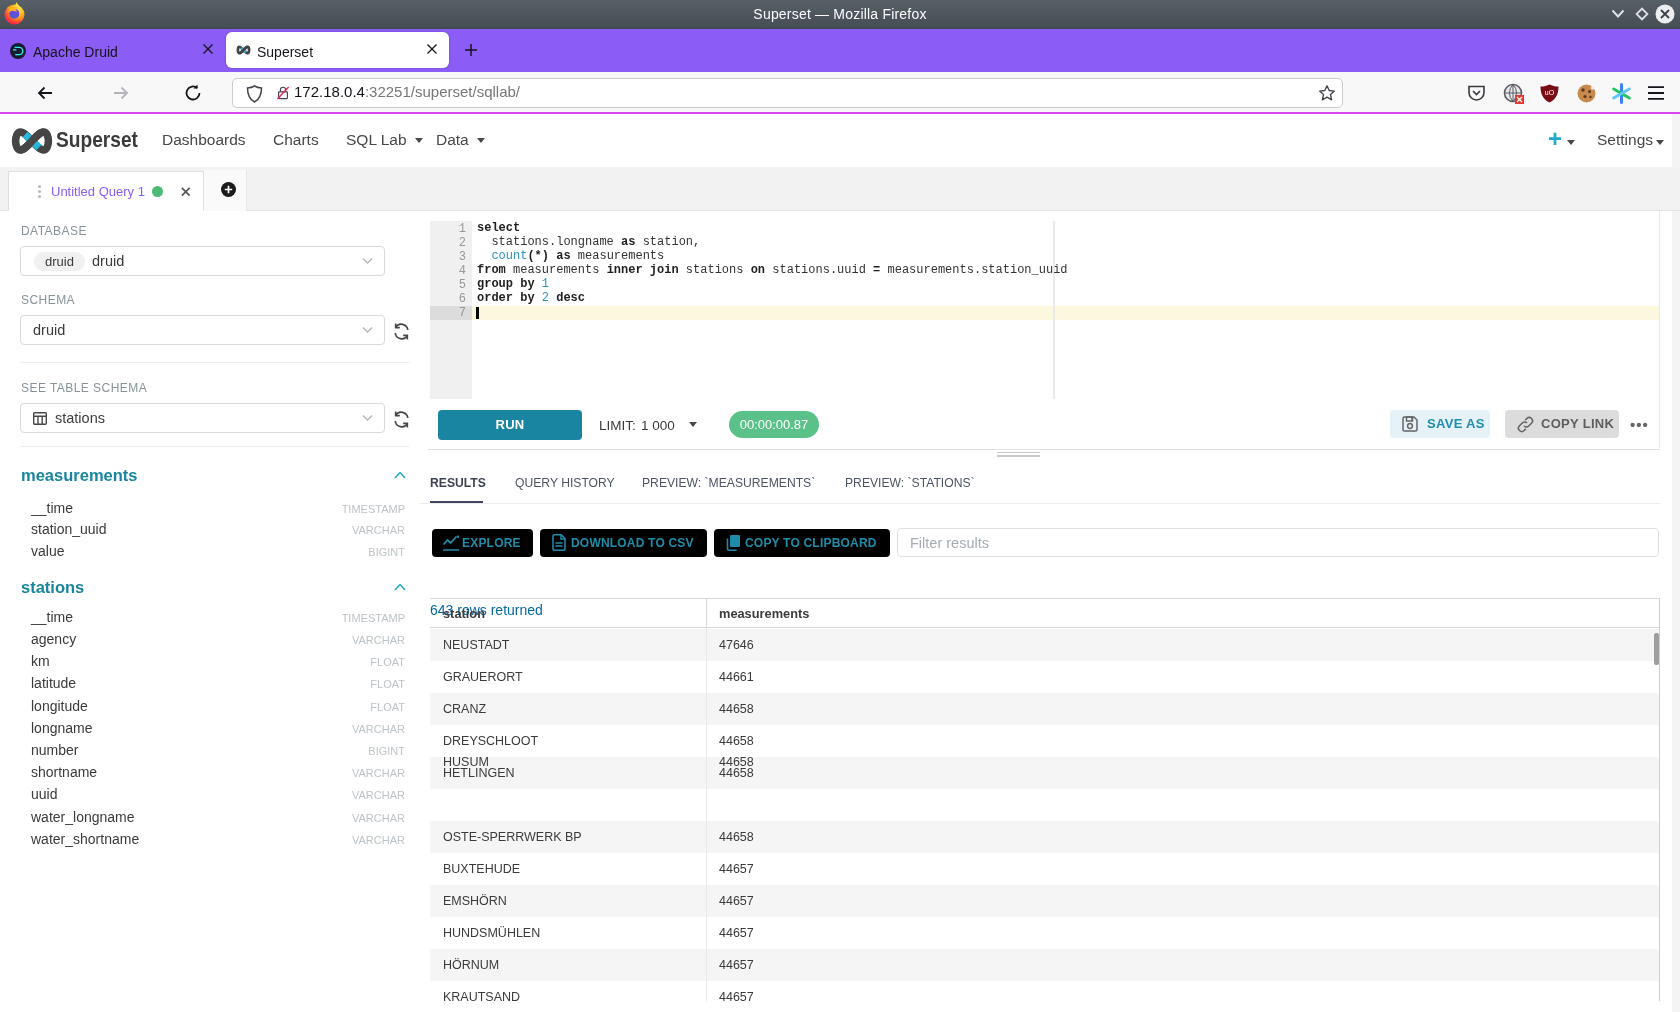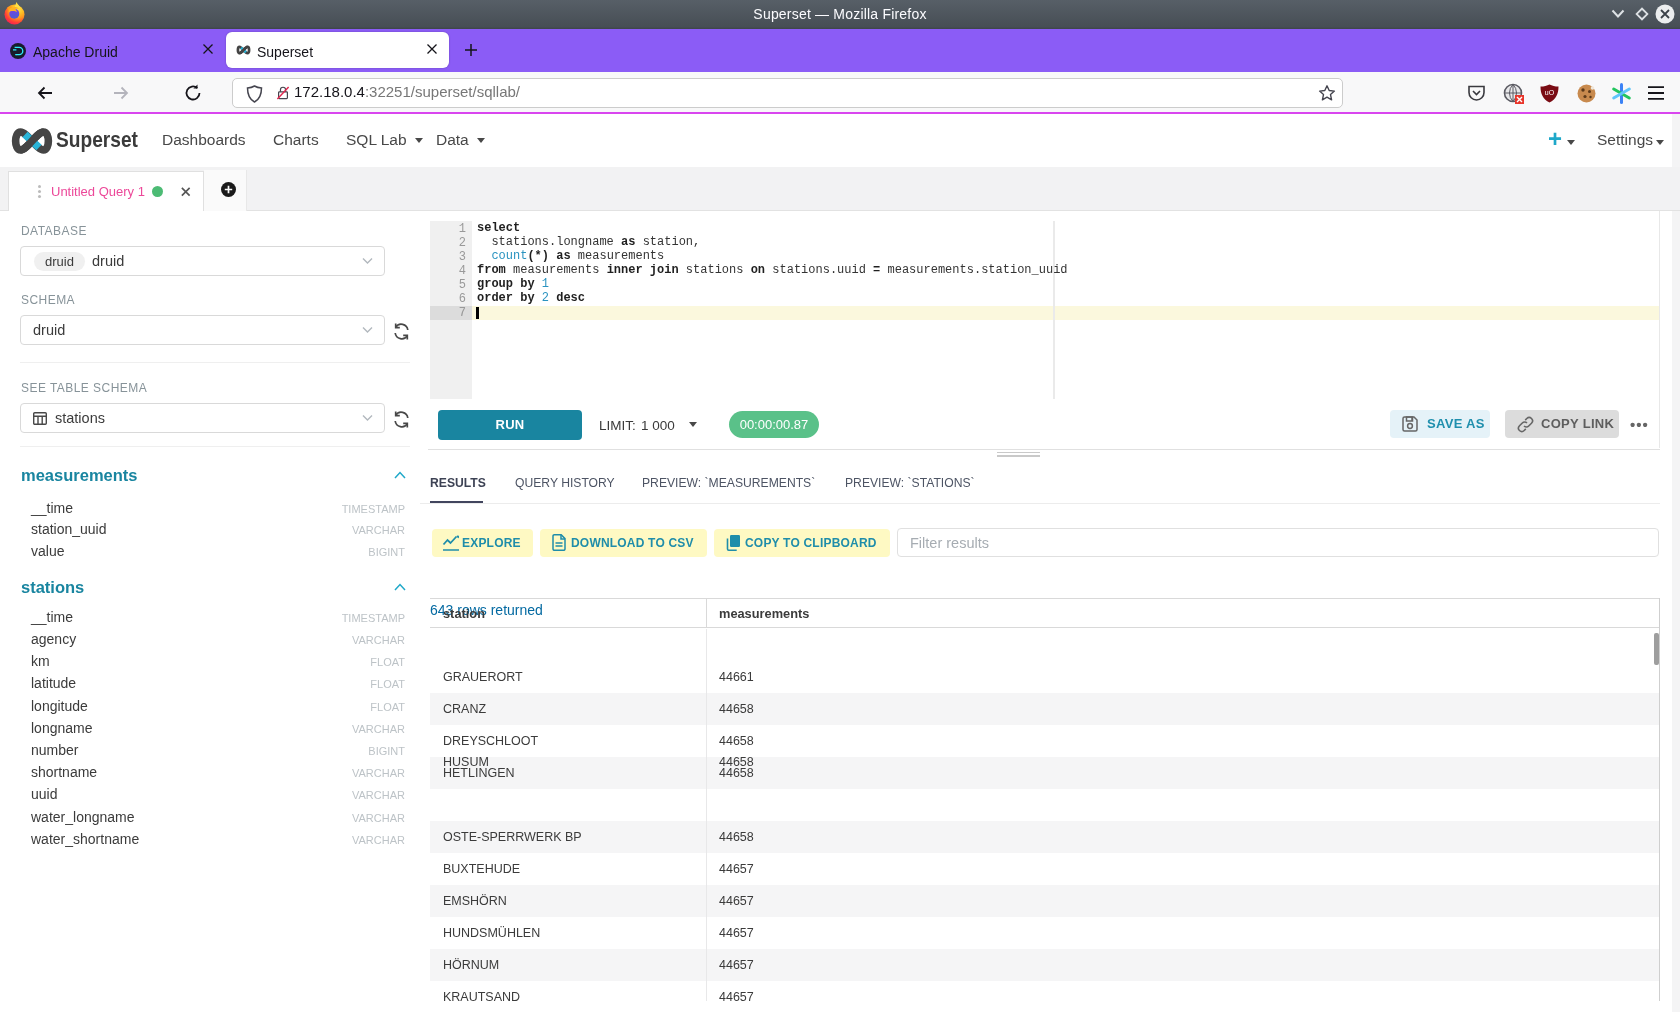--- a/index.html
+++ b/index.html
@@ -61,21 +61,21 @@
 #timerpill { left:729px; top:411px; width:90px; height:27px; background:#5ac189;
   border-radius:14px; color:#fff; font-size:13px; text-align:center; line-height:27px; }
 .toolbtn { position:absolute; top:410px; height:28px; border-radius:4px;
   font-size:13px; font-weight:bold; line-height:28px; letter-spacing:.3px; }
 #toolbar-border { left:428px; top:449px; width:1232px; border-top:1px solid #e0e0e0; }
 
 
 .rtab { position:absolute; top:475px; font-size:13.5px; font-weight:500; color:#4d5464; transform:scaleX(.9); transform-origin:0 50%; }
 #inkbar { left:430px; top:501px; width:53px; height:3px; background:#41455e; }
 #rtab-border { left:420px; top:503px; width:1240px; border-top:1px solid #ececec; }
-.cta { position:absolute; top:529px; height:28px; background:#fef9c3; border-radius:4px;
+.cta { position:absolute; top:529px; height:28px; background:#000000; border-radius:4px;
   color:#1f8daa; font-size:12px; font-weight:bold; line-height:28px; letter-spacing:.2px; }
 #filterinput { left:897px; top:528px; width:762px; height:29px; background:#fff;
   border:1px solid #e0e0e0; border-radius:4px; }
 #rowsreturned { left:430px; top:570px; font-size:14px; color:#0369a1;margin-top:32px; }
 .th { position:absolute; font-size:12.8px; font-weight:bold; color:#3b3b3b; }
 .trow { position:absolute; left:430px; width:1229px; height:32px; }
 .trow.odd { background:#f5f5f6; }
 .tcell { position:absolute; top:9px; font-size:12.5px; color:#3b3b3b; }
 .caret-d { display:inline-block; width:0; height:0; border-left:4.5px solid transparent;
   border-right:4.5px solid transparent; border-top:5.5px solid #484848; vertical-align:2px; margin-left:4px; }
@@ -229,21 +229,21 @@
     <div class="navitem" style="left:436px;">Data <span class="caret-d"></span></div>
     <div style="position:absolute;left:1548px;top:11px;font-size:24px;font-weight:bold;color:#1fa8c9;">+</div>
     <div class="caret-d2" style="left:1567px;top:26px;"></div>
     <div class="navitem" style="left:1597px;">Settings</div>
     <div class="caret-d2" style="left:1656px;top:26px;"></div>
   </div>
   <div class="abs" style="left:1672px;top:114px;width:8px;height:898px;background:#f4f4f5;"></div>
   <div class="abs" id="qtabbar">
     <div id="qtab-active">
       <div style="position:absolute;left:29px;top:13px;width:3px;height:3px;background:#bbb;border-radius:50%;box-shadow:0 5px 0 #bbb,0 10px 0 #bbb;"></div>
-      <div style="position:absolute;left:42px;top:12px;font-size:13px;color:#ec4899;">Untitled Query 1</div>
+      <div style="position:absolute;left:42px;top:12px;font-size:13px;color:#8b5cf6;">Untitled Query 1</div>
       <div style="position:absolute;left:143px;top:14px;width:11px;height:11px;border-radius:50%;background:#4cbb74;"></div>
       <svg style="position:absolute;left:172px;top:15px" width="9.5" height="9.5" viewBox="0 0 11 11">
         <path d="M1 1 L10 10 M10 1 L1 10" stroke="#555" stroke-width="1.9"></path>
       </svg>
     </div>
     <div id="qtab-plus">
       <svg style="position:absolute;left:17px;top:12px" width="15" height="15" viewBox="0 0 15 15">
         <circle cx="7.5" cy="7.5" r="7.5" fill="#1a1a1a"></circle>
         <path d="M7.5 3.8 V11.2 M3.8 7.5 H11.2" stroke="#fafafa" stroke-width="1.7"></path>
       </svg>
@@ -406,20 +406,24 @@
   <div class="abs" id="filterinput">
       <div style="position:absolute;left:12px;top:6px;font-size:14.5px;color:#a6acb2;">Filter results</div>
     </div>
   <div class="abs" id="rowsreturned">643 rows returned</div>
 
   <div class="abs" style="left:430px;top:598px;width:1230px;height:30px;border-top:1px solid #d9d9d9;border-bottom:1px solid #d9d9d9;">
     <div class="th" style="left:13px;top:7px;">station</div>
     <div class="th" style="left:289px;top:7px;">measurements</div>
     <div style="position:absolute;left:276px;top:0;width:1px;height:29px;background:#d9d9d9;"></div>
   </div>
+  <div class="trow odd" style="top:629px;">
+      <div class="tcell" style="left:13px;">NEUSTADT</div>
+      <div class="tcell" style="left:289px;">47646</div>
+    </div>
   <div class="trow" style="top:661px;">
       <div class="tcell" style="left:13px;">GRAUERORT</div>
       <div class="tcell" style="left:289px;">44661</div>
     </div>
   <div class="trow odd" style="top:693px;">
       <div class="tcell" style="left:13px;">CRANZ</div>
       <div class="tcell" style="left:289px;">44658</div>
     </div>
   <div class="trow" style="top:725px;">
       <div class="tcell" style="left:13px;">DREYSCHLOOT</div>

